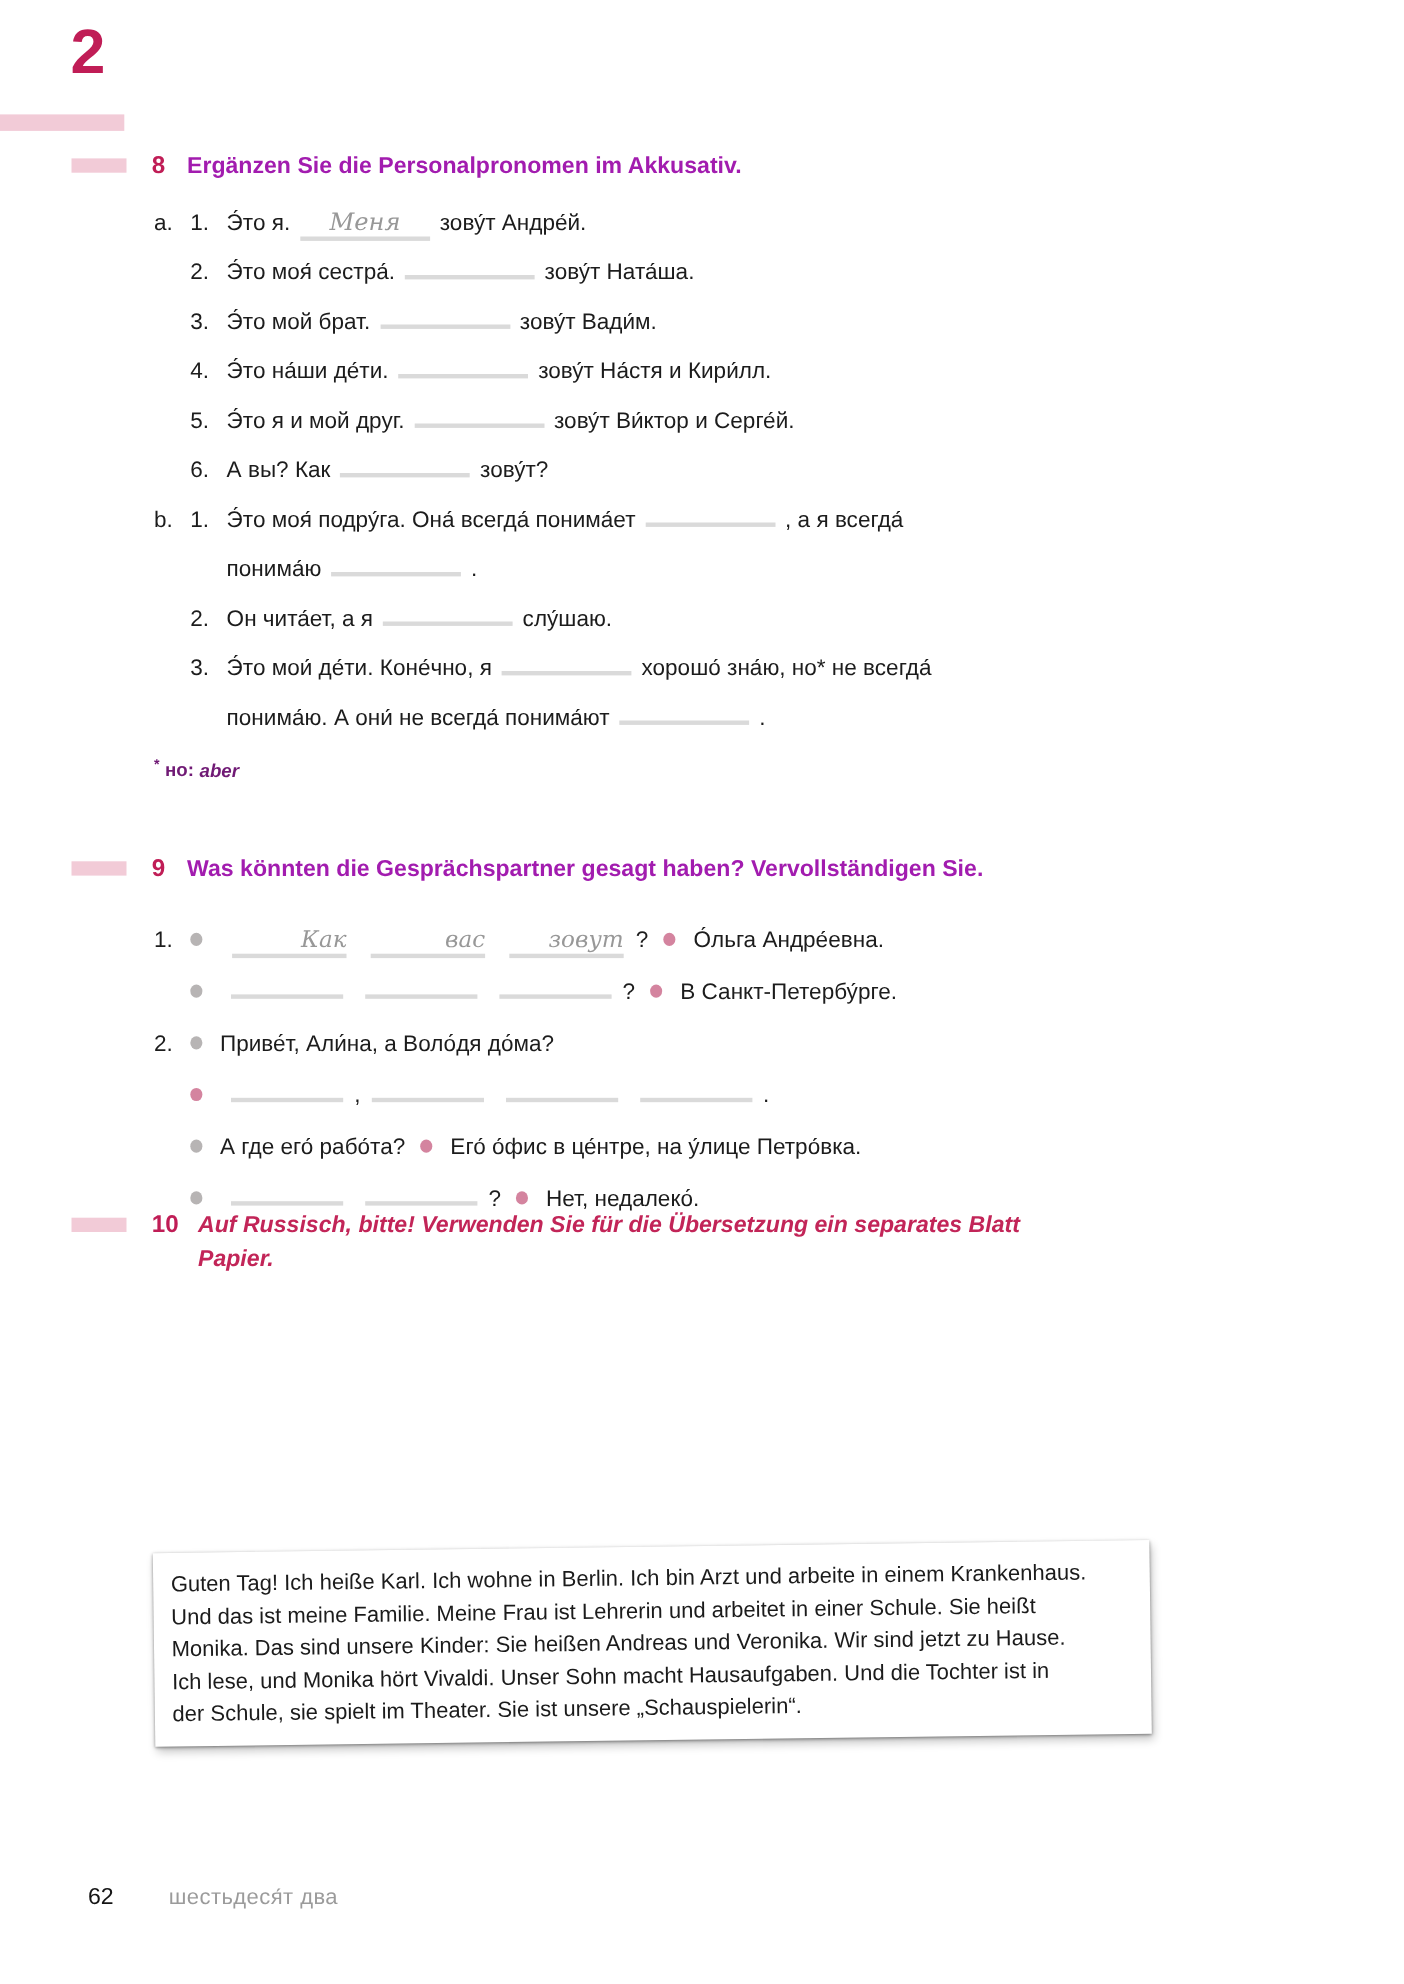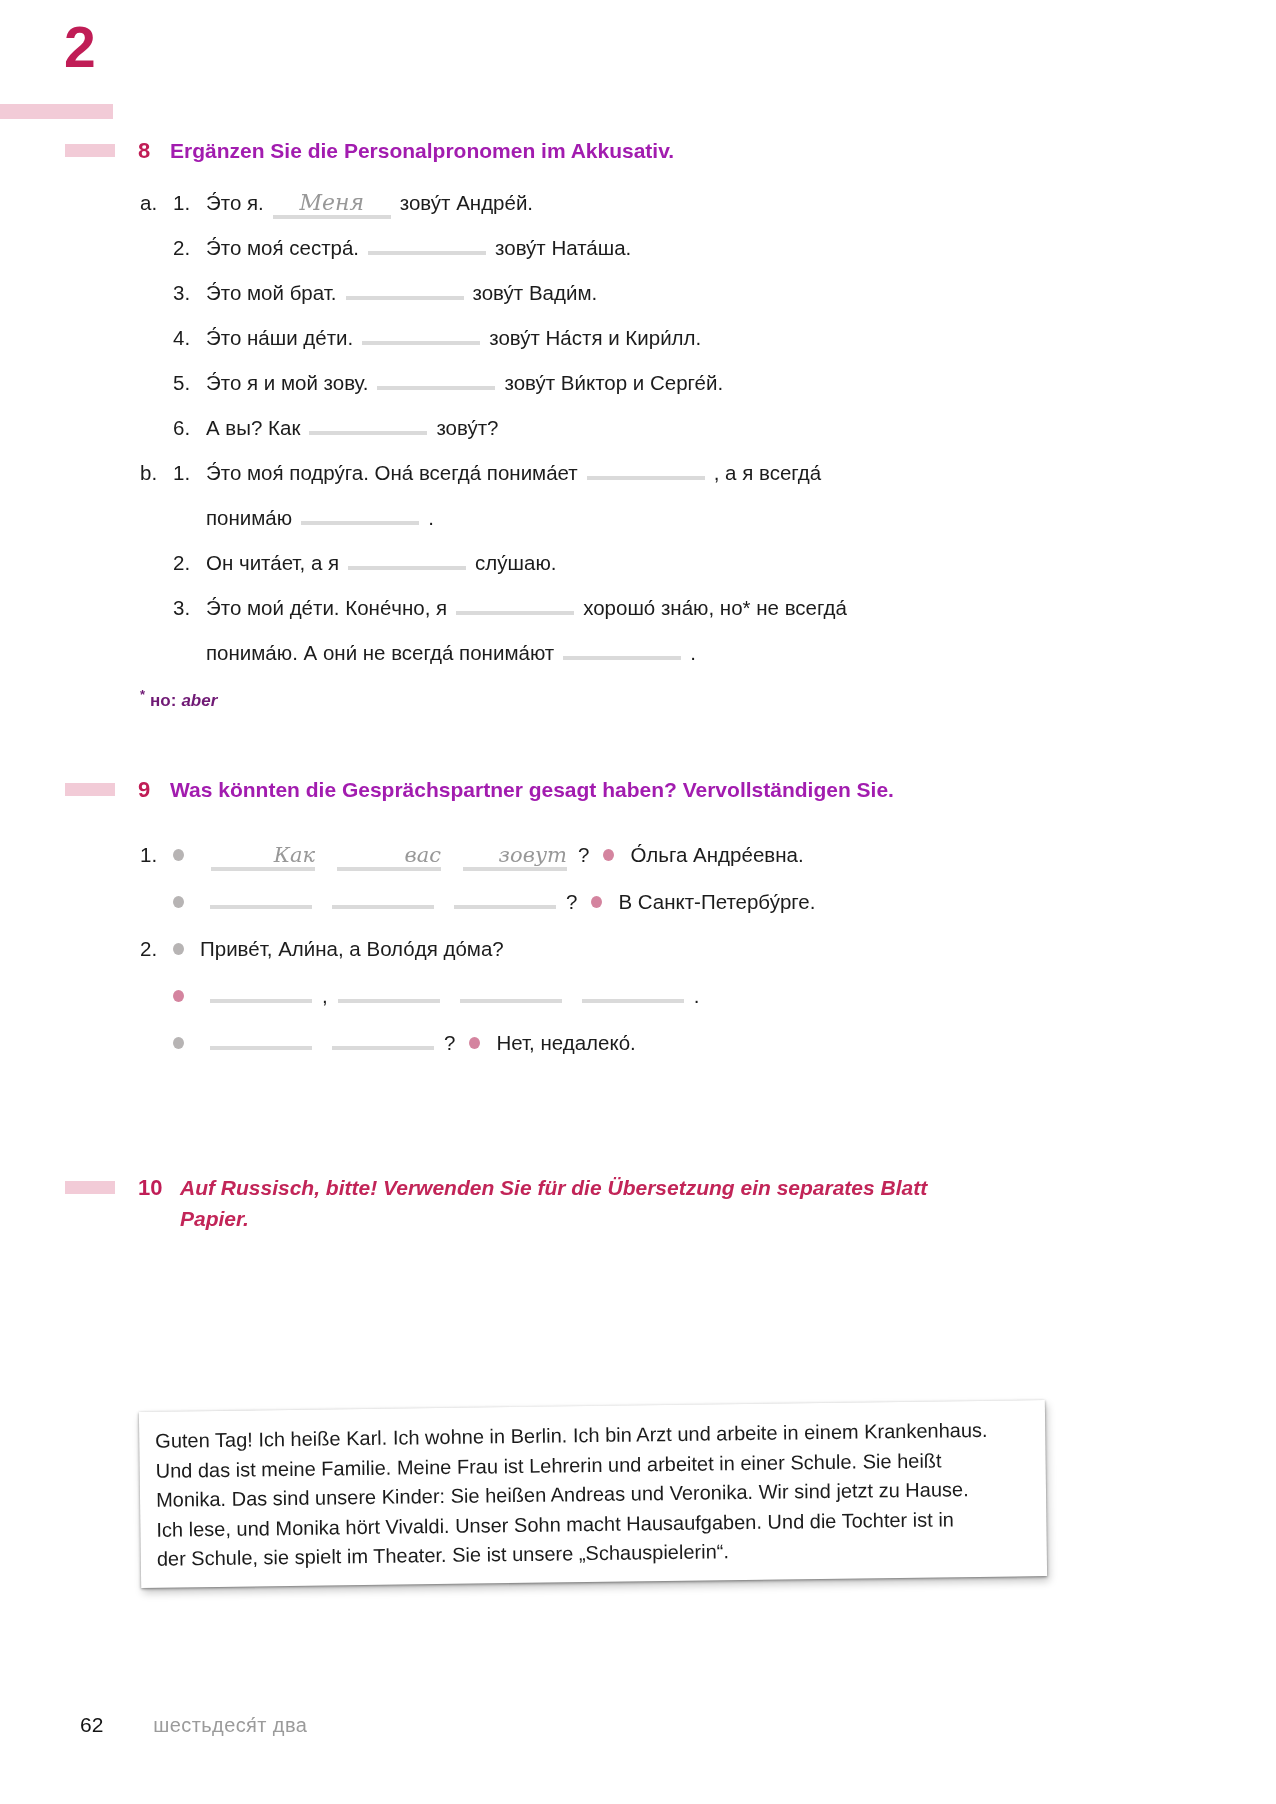--- a/index.html
+++ b/index.html
@@ -18,21 +18,21 @@
   .exercise { position:absolute; left:0; width:1276px; }
   .marker   { position:absolute; left:65px; width:50px; height:13px; background:#f2cbd7; }
   .ex-head  { display:flex; margin-left:138px; align-items:baseline; }
   .ex-num   { font-weight:700; color:#c01d56; font-size:22px; width:32px; flex:none; }
   .ex-title { color:#a21caf; font-size:21px; font-weight:600; line-height:30px; }
 
   #ex8  { top:136px; }
   #ex8  .marker { top:8px; }
   #ex9  { top:775px; }
   #ex9  .marker { top:8px; }
-  #ex10 { top:1172px; }
+  #ex10 { top:1098px; }
   #ex10 .marker { top:9px; }
   #ex10 .ex-num { width:42px; }
 
   
   .rows8 { margin-left:140px; margin-top:14px; }
   .row   { display:flex; align-items:baseline; line-height:45px; font-size:20.5px; }
   .col-part { width:33px; flex:none; }
   .col-num  { width:33px; flex:none; }
   .row .text { flex:1; white-space:nowrap; }
 
@@ -103,21 +103,21 @@
       <span class="text"><span>Э́то мой брат.</span><span class="blank"></span><span>зову́т Вади́м.</span></span>
     </div>
     <div class="row">
       <span class="col-part"></span>
       <span class="col-num">4.</span>
       <span class="text"><span>Э́то на́ши де́ти.</span><span class="blank"></span><span>зову́т На́стя и Кири́лл.</span></span>
     </div>
     <div class="row">
       <span class="col-part"></span>
       <span class="col-num">5.</span>
-      <span class="text"><span>Э́то я и мой зову.</span><span class="blank"></span><span>зову́т Ви́ктор и Серге́й.</span></span>
+      <span class="text"><span>Э́то я и мой друг.</span><span class="blank"></span><span>зову́т Ви́ктор и Серге́й.</span></span>
     </div>
     <div class="row">
       <span class="col-part"></span>
       <span class="col-num">6.</span>
       <span class="text"><span>А вы? Как</span><span class="blank"></span><span>зову́т?</span></span>
     </div>
 
     <div class="row">
       <span class="col-part">b.</span>
       <span class="col-num">1.</span>
@@ -166,20 +166,24 @@
       <span class="col-num"></span>
       <span class="text"><span class="bullet-inline b-gray"></span><span class="blank9"></span><span class="blank9"></span><span class="blank9"></span><span>?</span><span class="bullet-mid b-pink"></span><span>В Санкт-Петербу́рге.</span></span>
     </div>
     <div class="row9">
       <span class="col-num">2.</span>
       <span class="text"><span class="bullet-inline b-gray"></span><span>Приве́т, Али́на, а Воло́дя до́ма?</span></span>
     </div>
     <div class="row9">
       <span class="col-num"></span>
       <span class="text"><span class="bullet-inline b-pink"></span><span class="blank9"></span><span>,</span><span class="blank9"></span><span class="blank9"></span><span class="blank9"></span><span>.</span></span>
+    </div>
+    <div class="row9">
+      <span class="col-num"></span>
+      <span class="text"><span class="bullet-inline b-gray"></span><span>А где его́ рабо́та?</span><span class="bullet-mid b-pink"></span><span>Его́ о́фис в це́нтре, на у́лице Петро́вка.</span></span>
     </div>
     <div class="row9">
       <span class="col-num"></span>
       <span class="text"><span class="bullet-inline b-gray"></span><span class="blank9"></span><span class="blank9"></span><span>?</span><span class="bullet-mid b-pink"></span><span>Нет, недалеко́.</span></span>
     </div>
   </div>
 </section>
 
 <section class="exercise" id="ex10">
   <div class="marker"></div>

